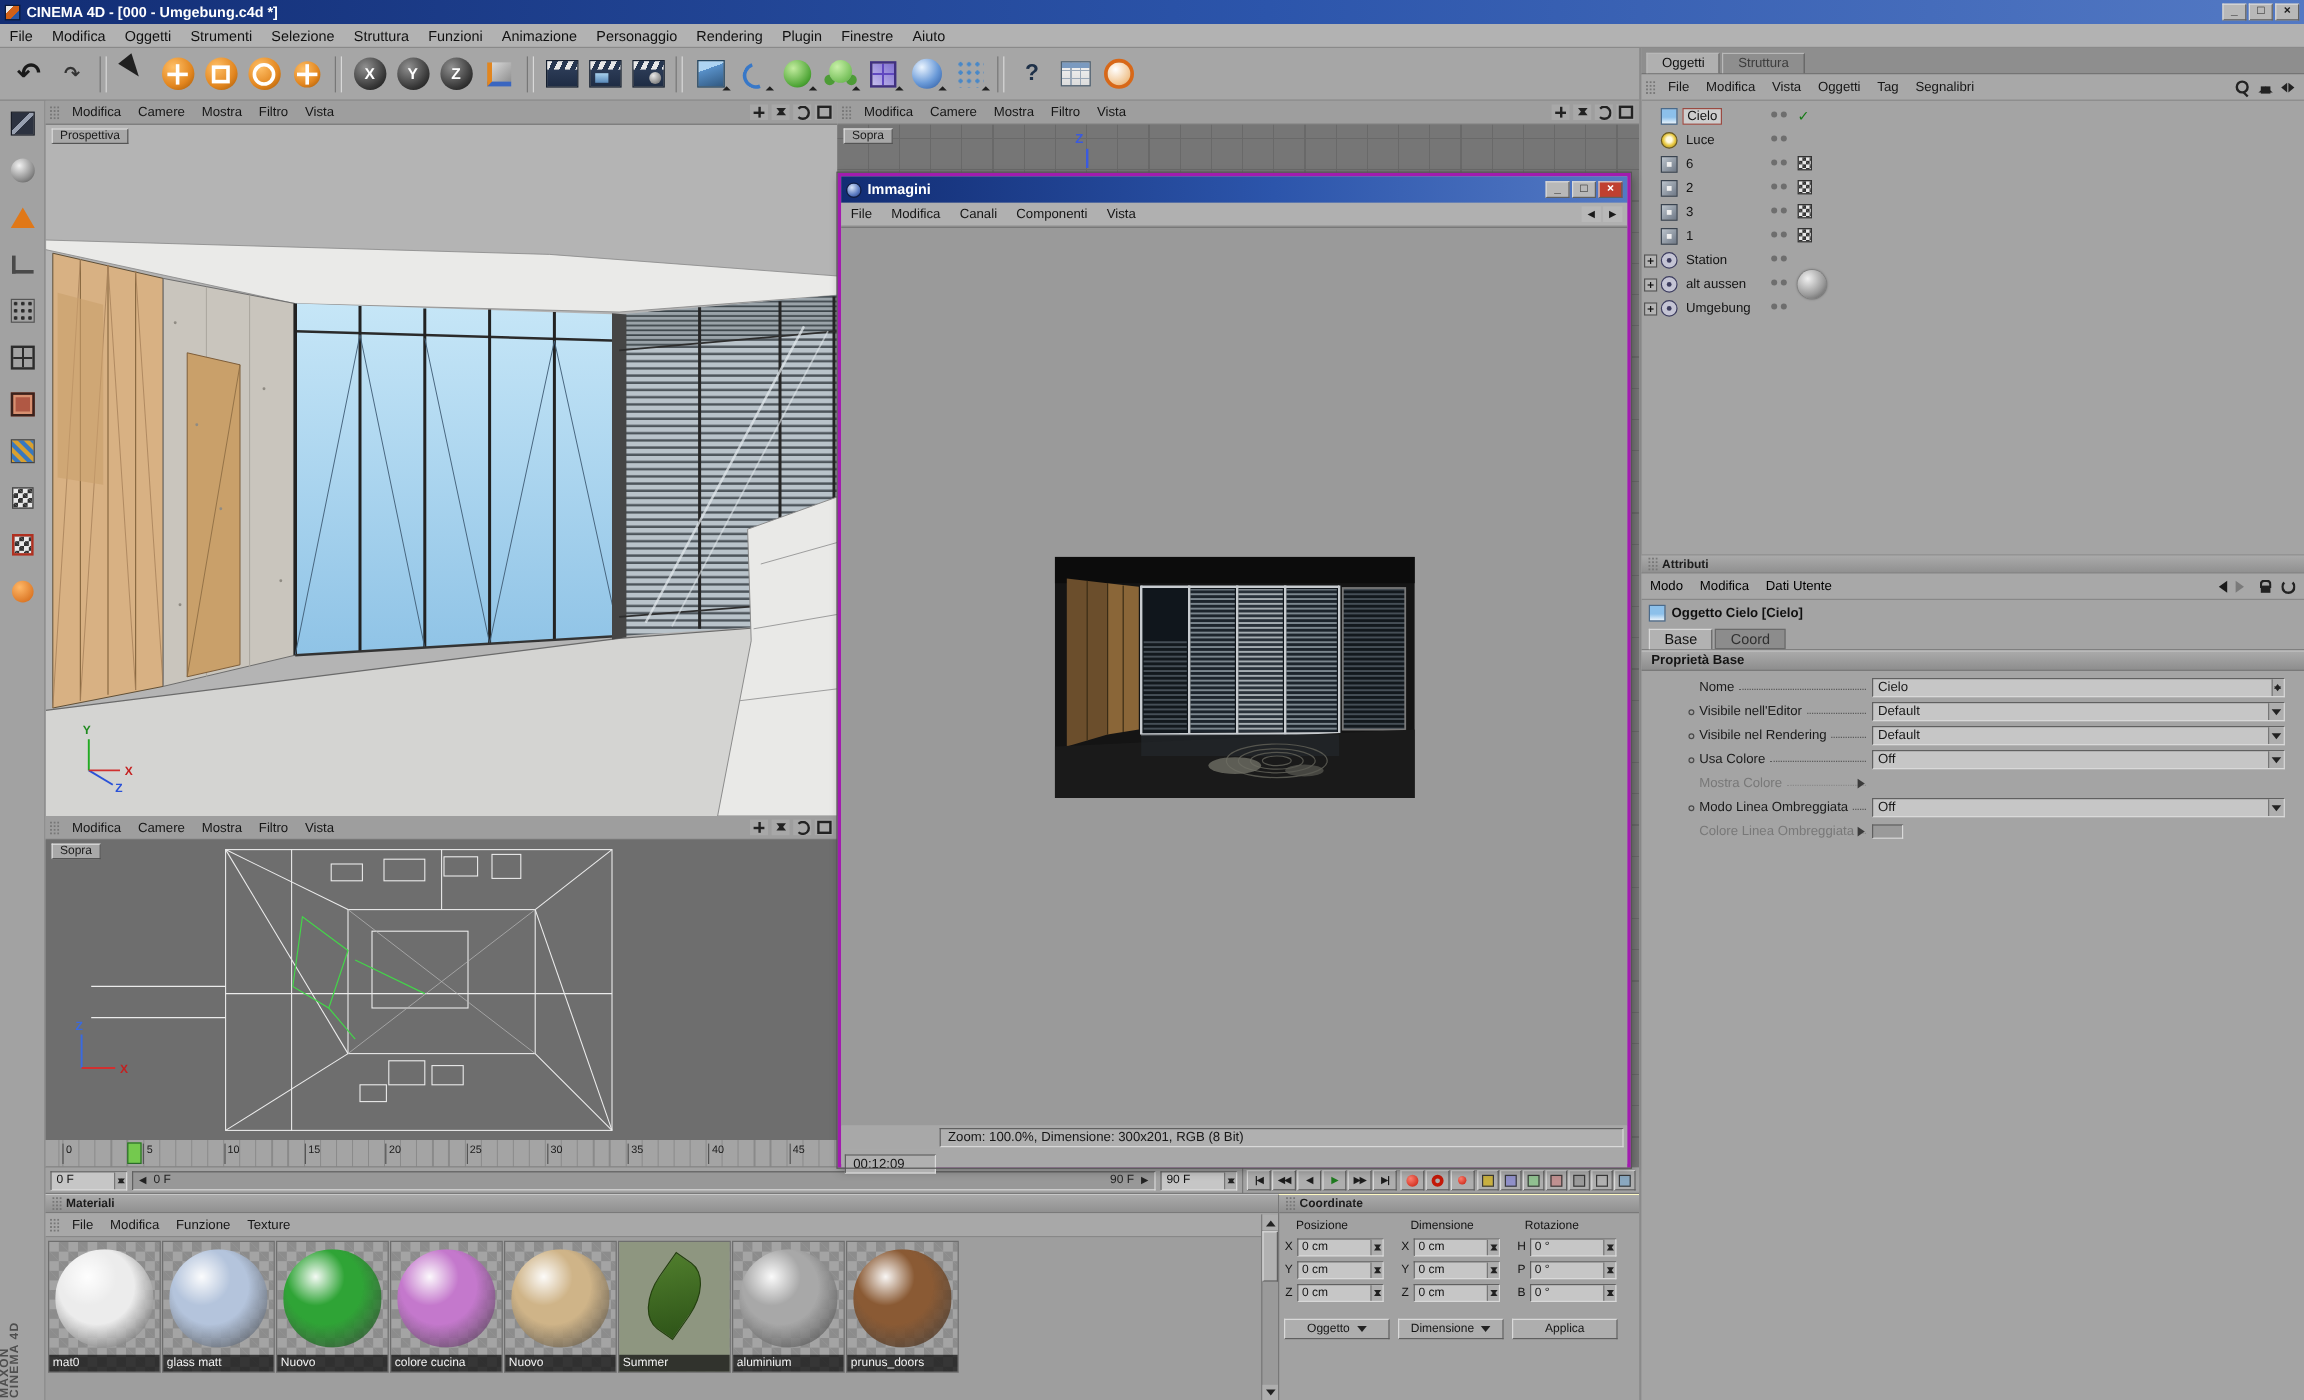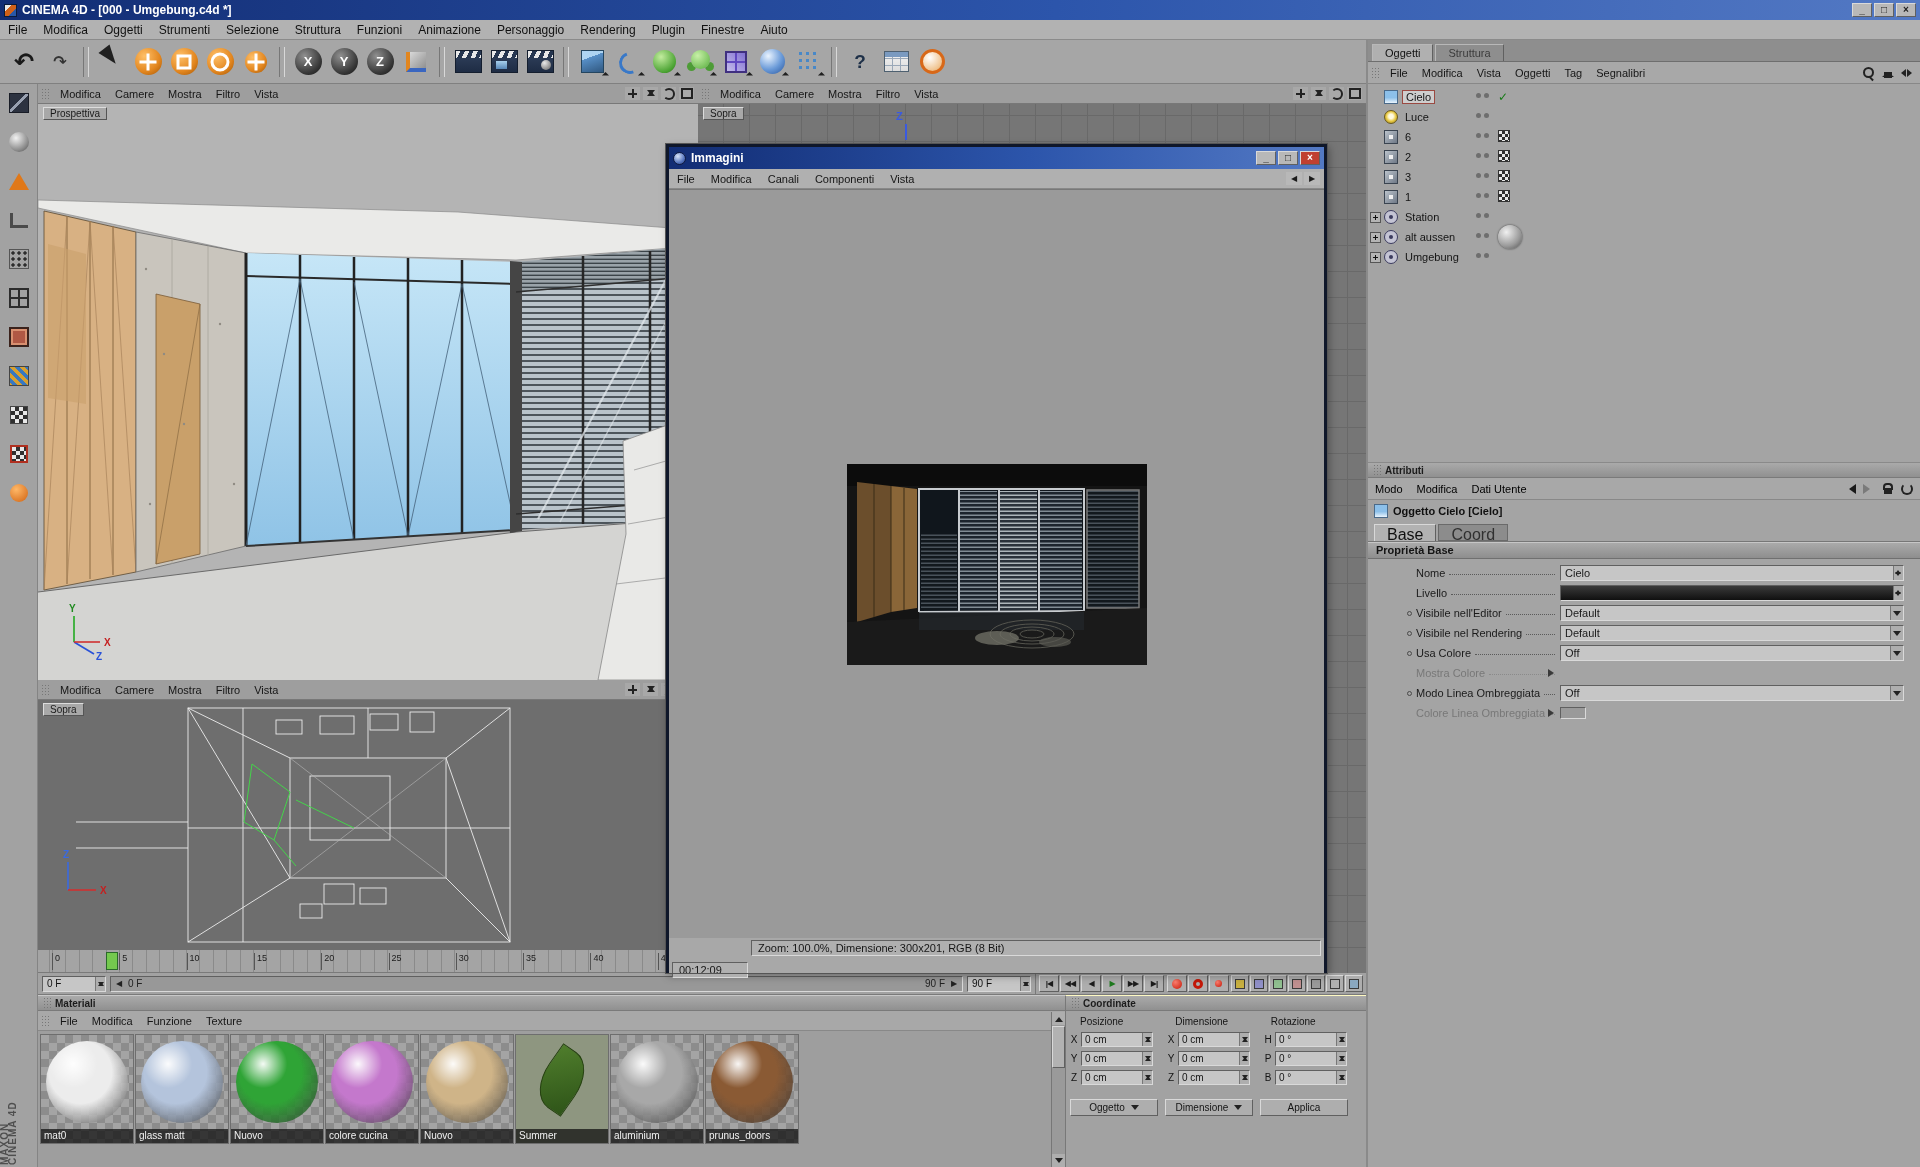--- a/index.html
+++ b/index.html
@@ -237,21 +237,21 @@
   #attr-menus .menu-item { padding:2px 7px; }
   .attr-right-icons { margin-left:auto; display:flex; gap:4px; padding-right:6px; }
   .ic-tri-l::before { content:""; border:5px solid transparent; border-right:7px solid #1a1a1a; }
   .ic-tri-r::before { content:""; border:5px solid transparent; border-left:7px solid #7a7a7a; }
   .ic-lock::before { content:""; width:8px; height:6px; background:#222; margin-top:5px; }
   .ic-lock::after { content:""; position:absolute; top:1px; width:6px; height:5px; border:2px solid #222; border-bottom:none; border-radius:4px 4px 0 0; }
   .ic-hist::before { content:""; width:8px; height:8px; border:2px solid #222; border-top-color:transparent; border-radius:50%; }
   #attr-objrow { display:flex; align-items:center; gap:5px; padding:4px 6px; font-size:11px; font-weight:bold; color:#101010; }
   #attr-objrow .om-icon { margin:0; }
   #attr-subtabs { display:flex; gap:2px; padding:2px 0 0 6px; height:20px; border-bottom:1px solid #777; }
-  .sub-tab { padding:1px 12px; font-size:16px; }
+  .sub-tab { padding:1px 12px; font-size:12px; }
   .sub-tab.active { background:#b2b2b2; color:#101010; border-top:1px solid #d8d8d8; border-left:1px solid #d8d8d8; border-right:1px solid #606060; }
   .sub-tab.inactive { background:#8c8c8c; color:#303030; border:1px solid #6a6a6a; }
   #attr-section { height:17px; background:linear-gradient(#aaa,#8e8e8e); border-top:1px solid #c6c6c6; border-bottom:1px solid #707070;
     font-size:11px; font-weight:bold; color:#141414; padding:1px 8px; }
   #attr-props { padding-top:4px;padding-left:34px; }
   .prop-row { position:relative; height:20px; display:flex; align-items:center; font-size:11px; color:#1a1a1a; }
   .prop-bullet { position:absolute; left:5px; top:8px; width:5px; height:5px; border:1px solid #4a4a4a; border-radius:50%; }
   .prop-bullet.empty { border-color:transparent; }
   .lwrap { display:flex; align-items:flex-end; width:142px; margin-left:14px; }
   .prop-label { white-space:nowrap; }
@@ -262,22 +262,22 @@
   .w-text,.w-drop,.w-grad { position:absolute; left:158px; right:16px; top:2px; height:16px; background:#c6c6c6; font-size:11px; padding:1px 4px; }
   .w-grad { background:linear-gradient(180deg,#3a3a3a,#101010); }
   .w-drop .dd { position:absolute; right:0; top:0; bottom:0; width:13px; background:#aeaeae; border-left:1px solid #777; }
   .w-drop .dd::before { content:""; position:absolute; left:2px; top:5px; border:4px solid transparent; border-top:5px solid #222; }
   .w-text .spin,.w-grad .spin { position:absolute; right:0; top:0; bottom:0; width:10px; background:#aeaeae; border-left:1px solid #777; }
   .w-text .spin::before,.w-grad .spin::before { content:""; position:absolute; top:1px; left:1px; border:3px solid transparent; border-bottom:4px solid #222; }
   .w-text .spin::after,.w-grad .spin::after { content:""; position:absolute; bottom:1px; left:1px; border:3px solid transparent; border-top:4px solid #222; }
   .w-swatch { position:absolute; left:158px; top:4px; width:26px; height:12px; background:#9a9a9a; }
 
   
-  #pv-window { position:absolute; left:666px; top:144px; width:661px; height:829px; background:#b0b0b0;
-    border:3px solid #0f172a; outline:1px solid #555; box-shadow:2px 3px 8px rgba(0,0,0,.35); z-index:5; }
+  #pv-window { position:absolute; left:698px; top:144px; width:661px; height:829px; background:#b0b0b0;
+    border:3px solid #a21caf; outline:1px solid #555; box-shadow:2px 3px 8px rgba(0,0,0,.35); z-index:5; }
   #pv-titlebar { height:22px; background:linear-gradient(90deg,#122d74,#2c55ab 55%,#5379c4); color:#fff;
     display:flex; align-items:center; padding:0 4px; font-size:12px; font-weight:bold; }
   .pv-icon { width:13px; height:13px; border-radius:50%; margin-right:5px;
     background:radial-gradient(circle at 35% 30%,#d8e4f8,#5878c0 60%,#283a78); border:1px solid #101c40; }
   #pv-menubar { height:20px; background:#b0b0b0; border-bottom:1px solid #888; display:flex; align-items:center; font-size:11px; color:#151515; }
   #pv-menubar .menu-item { padding:2px 8px; }
   .pv-nav { margin-left:auto; display:flex; gap:2px; padding-right:4px; }
   .pv-nav .wc-btn { width:16px; height:13px; font-size:8px; }
   #pv-content { height:749px; background:#9a9a9a; border-top:1px solid #787878;
     display:flex; align-items:center; justify-content:center; }
@@ -1001,30 +1001,20 @@
         </div>
       <div id="attr-section">Proprietà Base</div>
       <div id="attr-props">
           <div class="prop-row">
             <i class="prop-bullet empty"></i>
             <span class="lwrap">
               <span class="prop-label">Nome</span>
               <span class="leader"></span>
             </span>
             <div class="w-text sunken"><span>Cielo</span><i class="spin"></i></div>
-          </div>
-          <div class="prop-row">
-            <i class="prop-bullet empty"></i>
-            <span class="lwrap">
-              <span class="prop-label">Livello</span>
-              <span class="leader"></span>
-            </span>
-            <div class="w-grad sunken">
-              <i class="spin"></i>
-            </div>
           </div>
           <div class="prop-row">
             <i class="prop-bullet"></i>
             <span class="lwrap">
               <span class="prop-label">Visibile nell'Editor</span>
               <span class="leader"></span>
             </span>
             <div class="w-drop sunken"><span>Default</span><i class="dd"></i></div>
           </div>
           <div class="prop-row">

